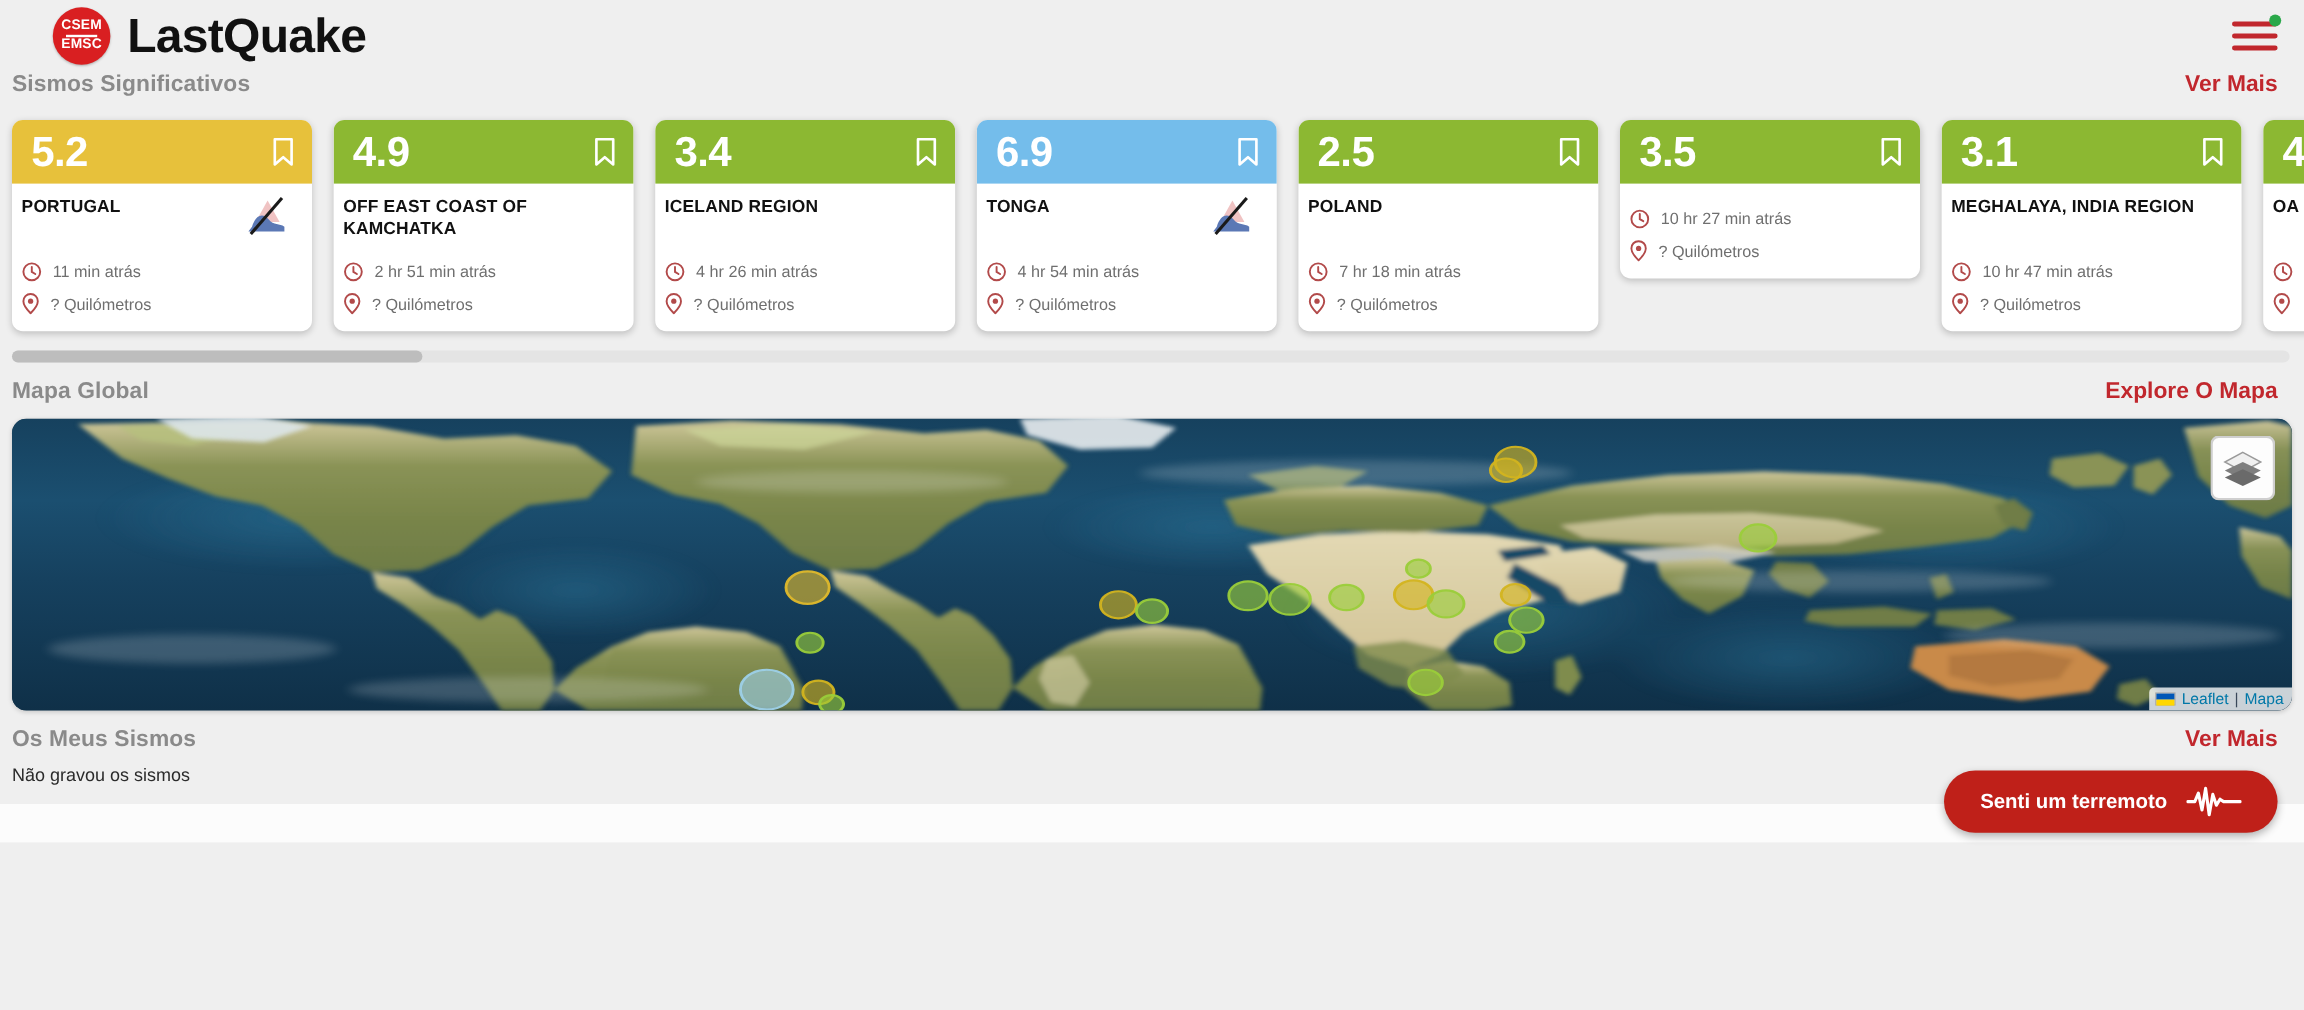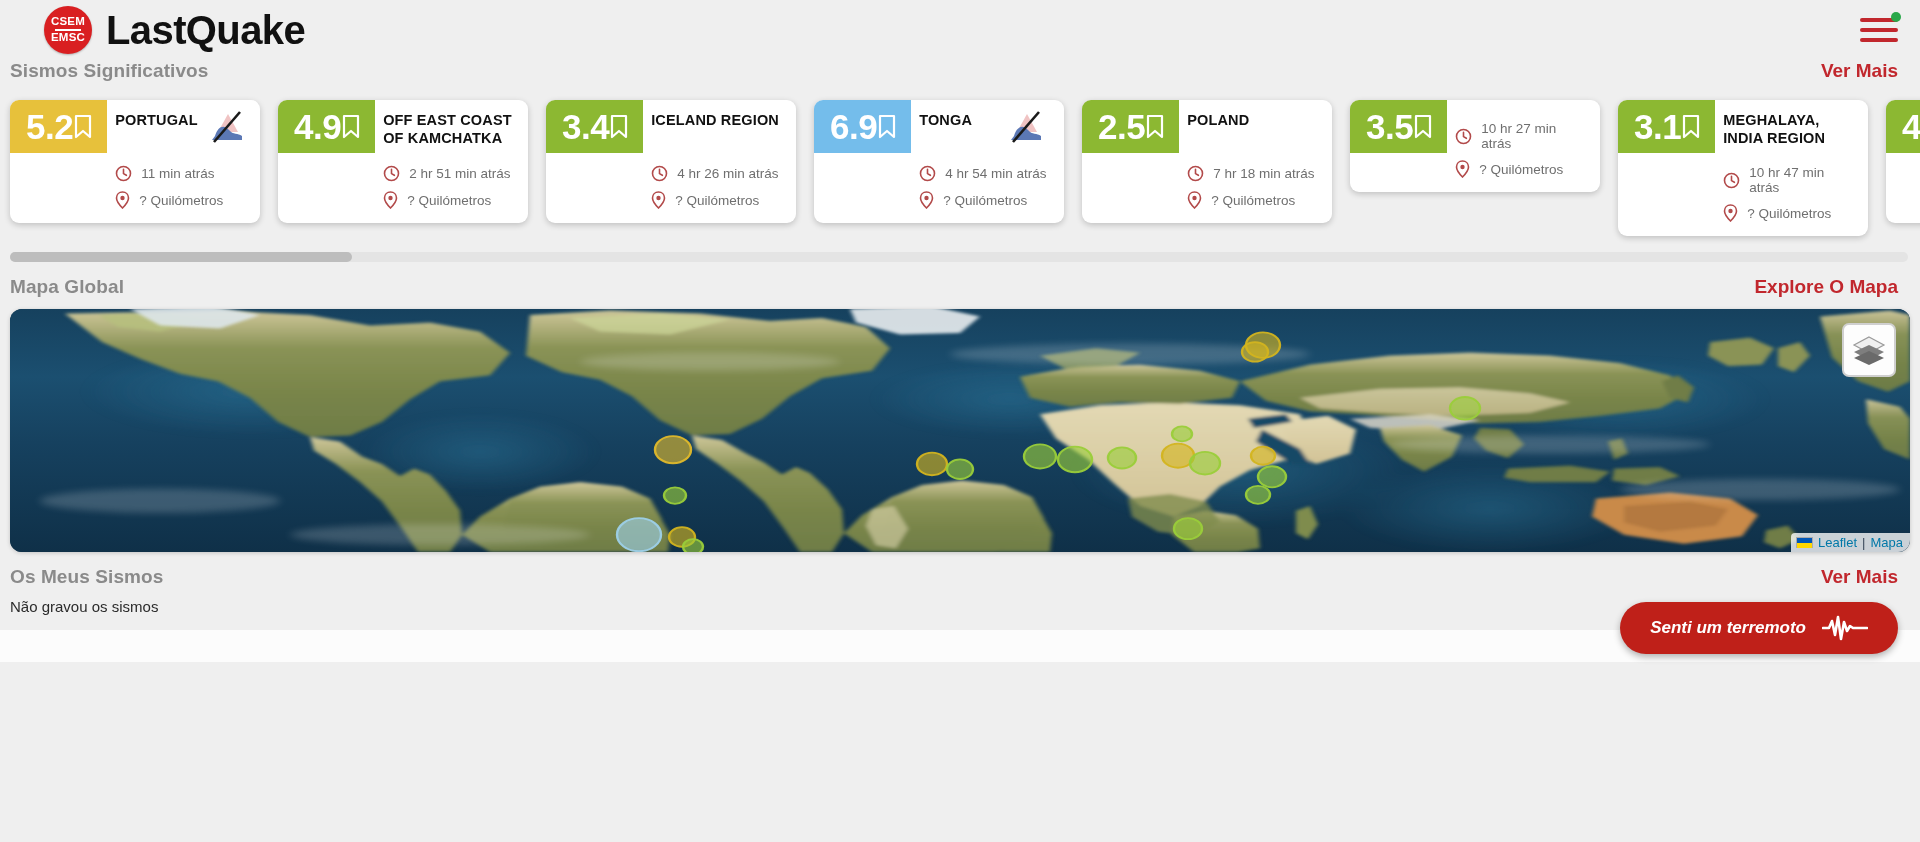--- a/index.html
+++ b/index.html
@@ -71,21 +71,21 @@
     padding: 8px 0 14px 10px;
     overflow: hidden;
   }
   .quake-card {
     flex: 0 0 250px;
     width: 250px;
     background: #fff;
     border-radius: 9px;
     box-shadow: 0 2px 6px rgba(0,0,0,.20);
     overflow: hidden;
-    display: flex; flex-direction: row;
+    display: flex; flex-direction: column;
     align-self: flex-start;
     cursor: pointer;
   }
   .card-head {
     height: 53px;
     display: flex; align-items: center;
     padding: 0 14px 0 16px;
   }
   .mag {
     font-size: 35px; font-weight: bold; color: #fff;
@@ -159,21 +159,20 @@
   .felt-btn {
     position: absolute; right: 22px; bottom: 8px;
     background: #bf2019; color: #fff;
     border: none; border-radius: 30px;
     height: 52px; padding: 0 30px;
     display: flex; align-items: center; gap: 16px;
     font-size: 17px; font-weight: bold;
     box-shadow: 0 3px 7px rgba(0,0,0,.3);
     cursor: pointer;
     font-family: "Liberation Sans", sans-serif;
-    font-style: italic;
   }
   .bottom-zone { position: relative; height: 110px; }
   .white-strip {
     position: absolute; left: 0; right: 0; bottom: 0;
     height: 32px; background: #fcfcfc;
   }
 </style>
 </head>
 <body>
 

